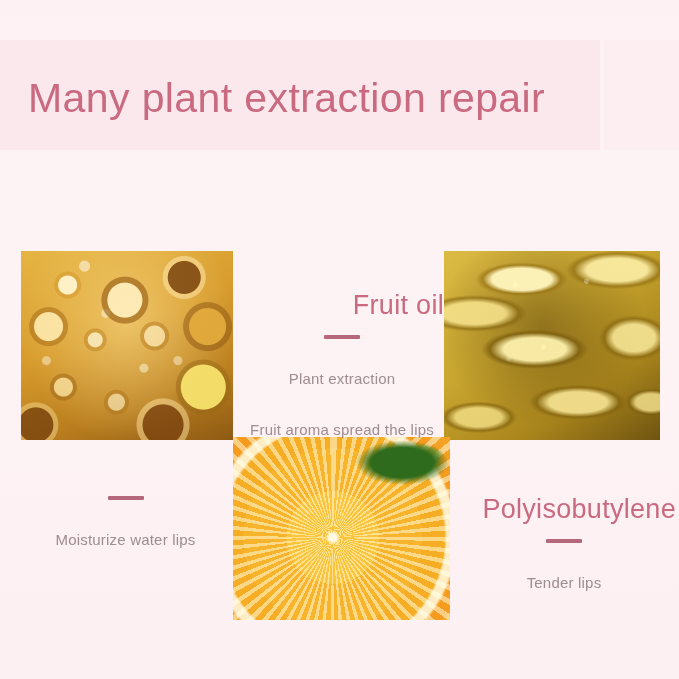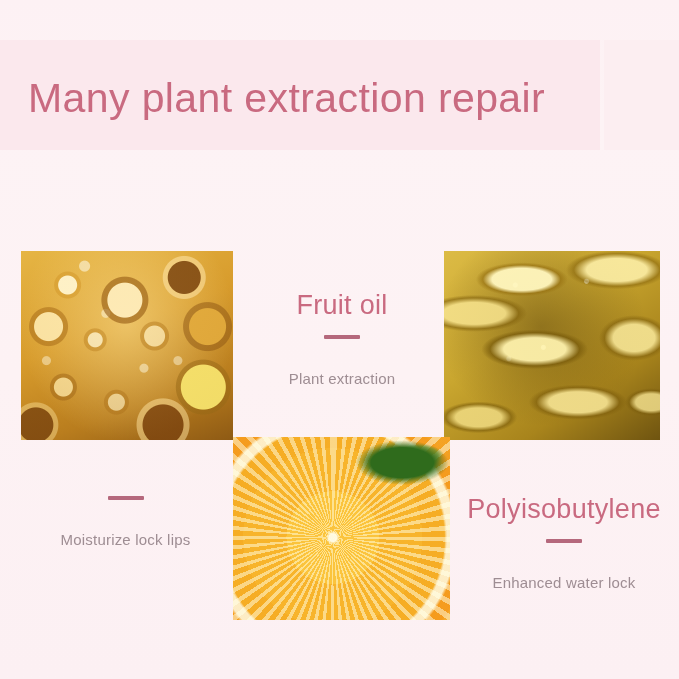--- a/index.html
+++ b/index.html
@@ -149,20 +149,21 @@
     position: absolute;
     text-align: center;
   }
   .feature-title {
     font-size: 27px;
     font-weight: 400;
     color: #c96a80;
     line-height: 34px;
     letter-spacing: 0.3px;
     white-space: nowrap;
+    text-align: right;
   }
   .feature-rule {
     width: 36px;
     height: 4px;
     background: #b5687c;
     margin: 13px auto 15px auto;
     border-radius: 1px;
   }
   .feature-desc {
     font-size: 15px;
@@ -188,26 +189,27 @@
   <div class="header-title">Many plant extraction repair</div>
 
   <div class="tile tile-oil"></div>
   <div class="tile tile-caps"></div>
   <div class="tile tile-orange"></div>
 
   <div class="feature feature-fruit">
     <div class="feature-title">Fruit oil</div>
     <div class="feature-rule"></div>
     <div class="feature-desc">Plant extraction</div>
+    <div class="feature-desc">Fruit aroma spread the lips</div>
   </div>
 
   <div class="feature feature-mineral">
     <div class="feature-rule"></div>
-    <div class="feature-desc">Moisturize lock lips</div>
+    <div class="feature-desc">Moisturize water lips</div>
   </div>
 
   <div class="feature feature-poly">
     <div class="feature-title">Polyisobutylene</div>
     <div class="feature-rule"></div>
-    <div class="feature-desc">Enhanced water lock</div>
+    <div class="feature-desc">Tender lips</div>
   </div>
 
 </div>
 
 </body></html>

